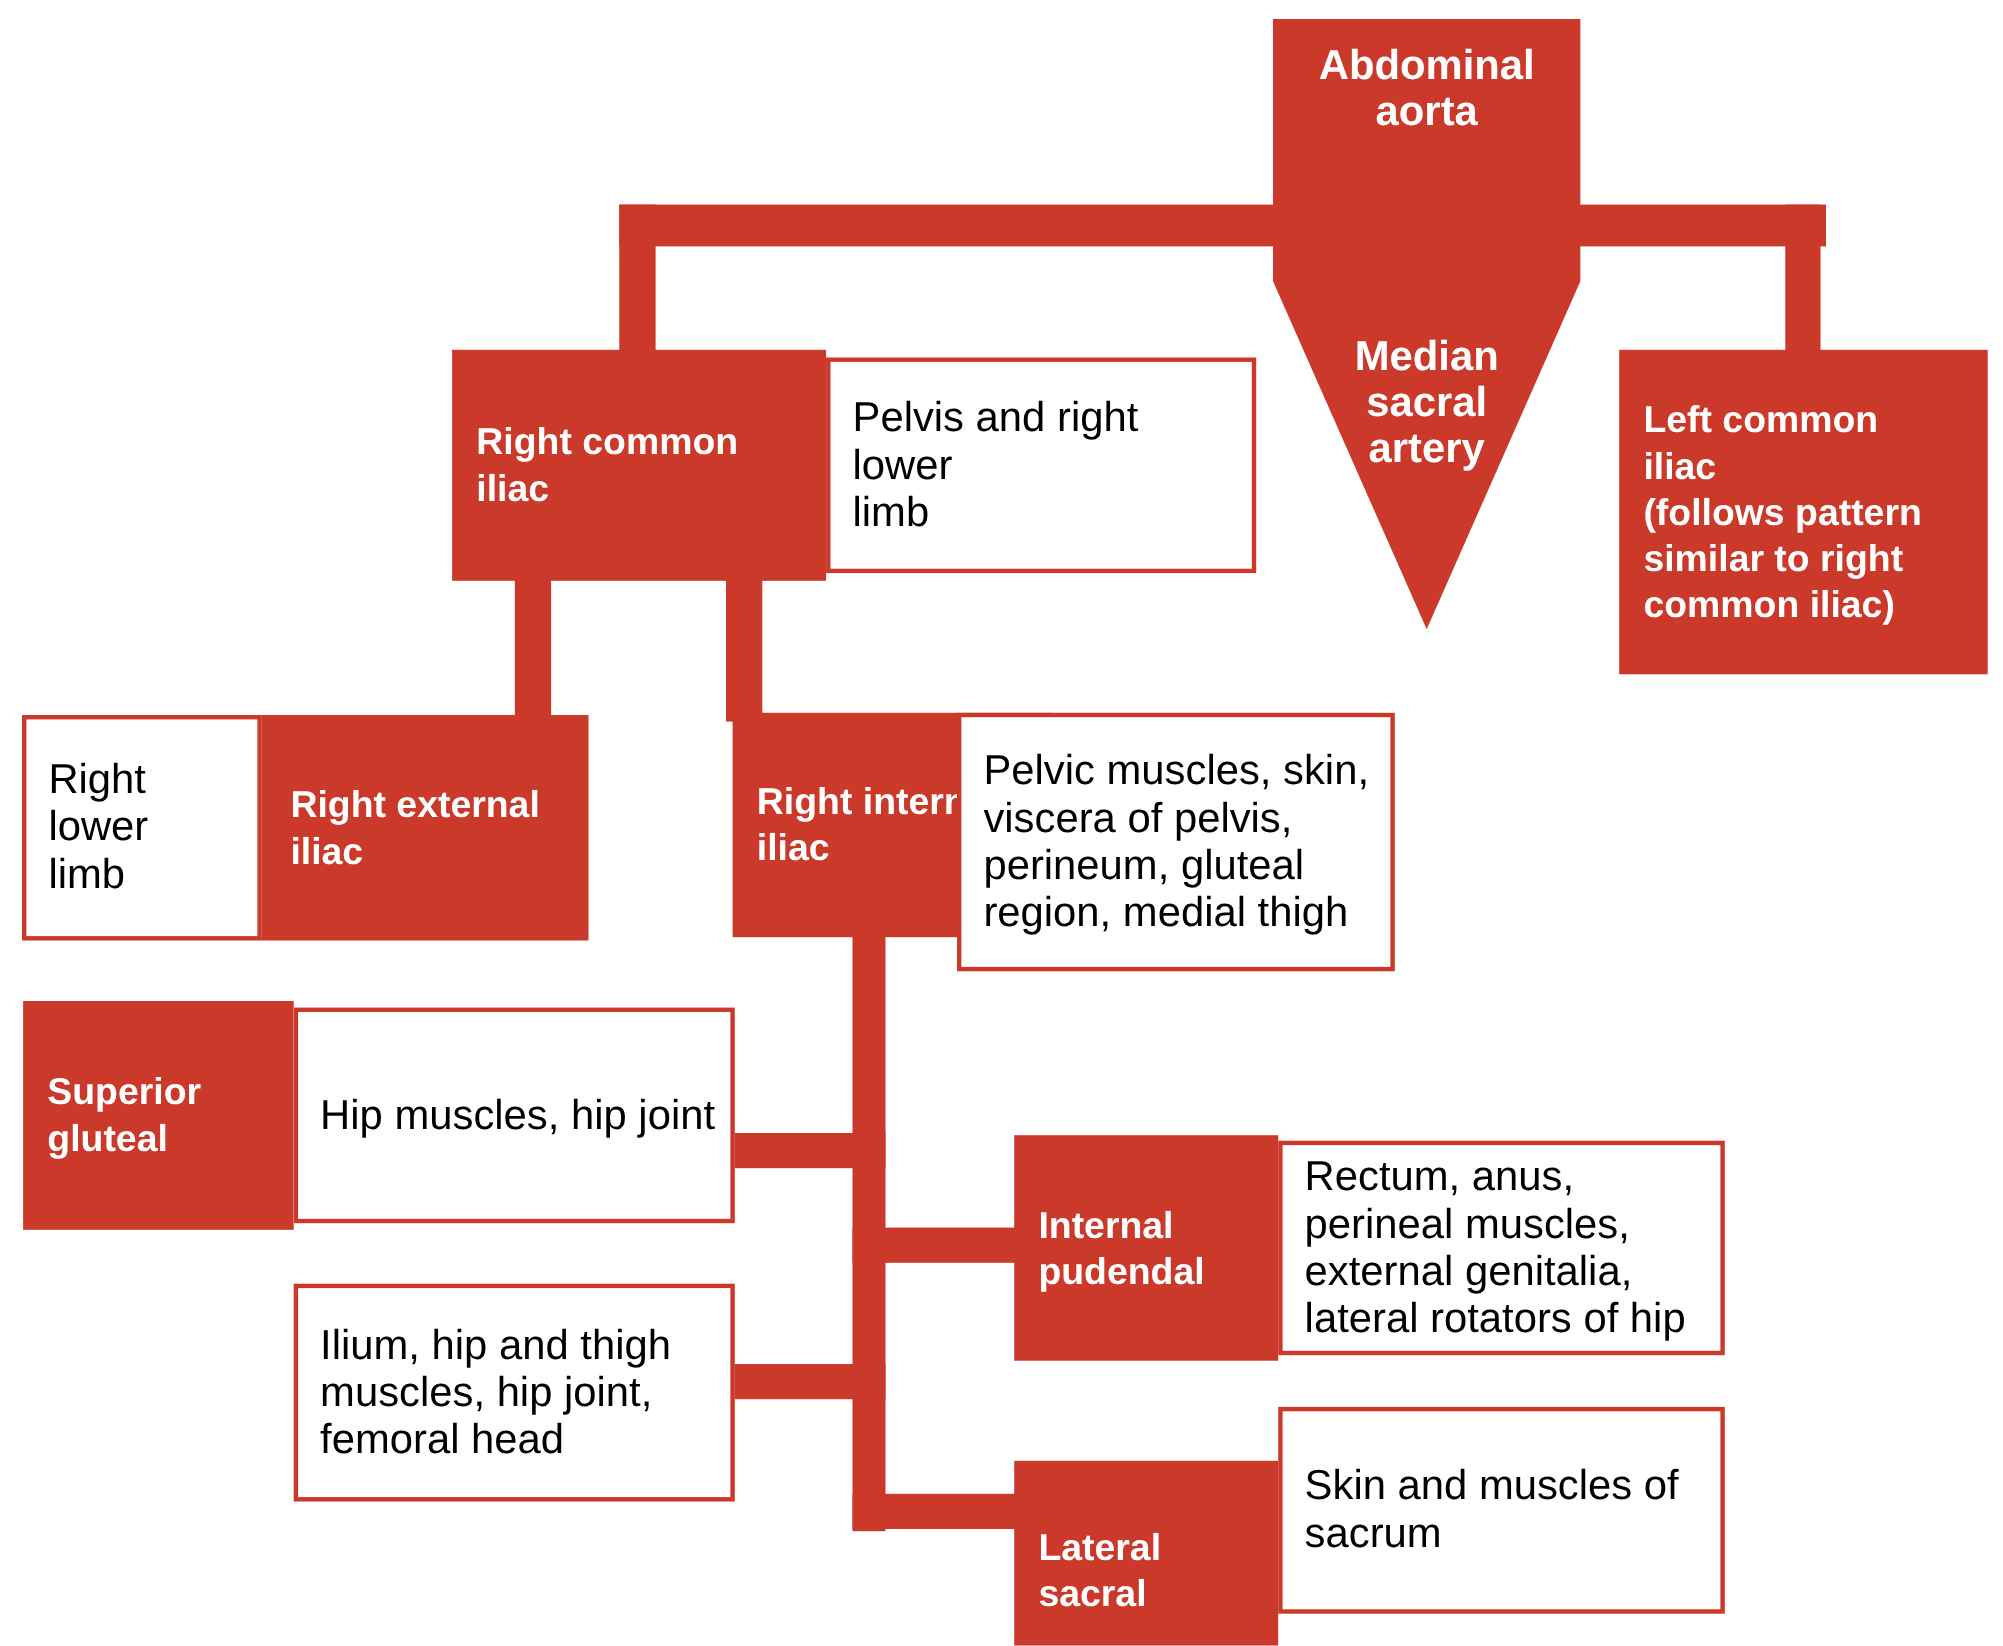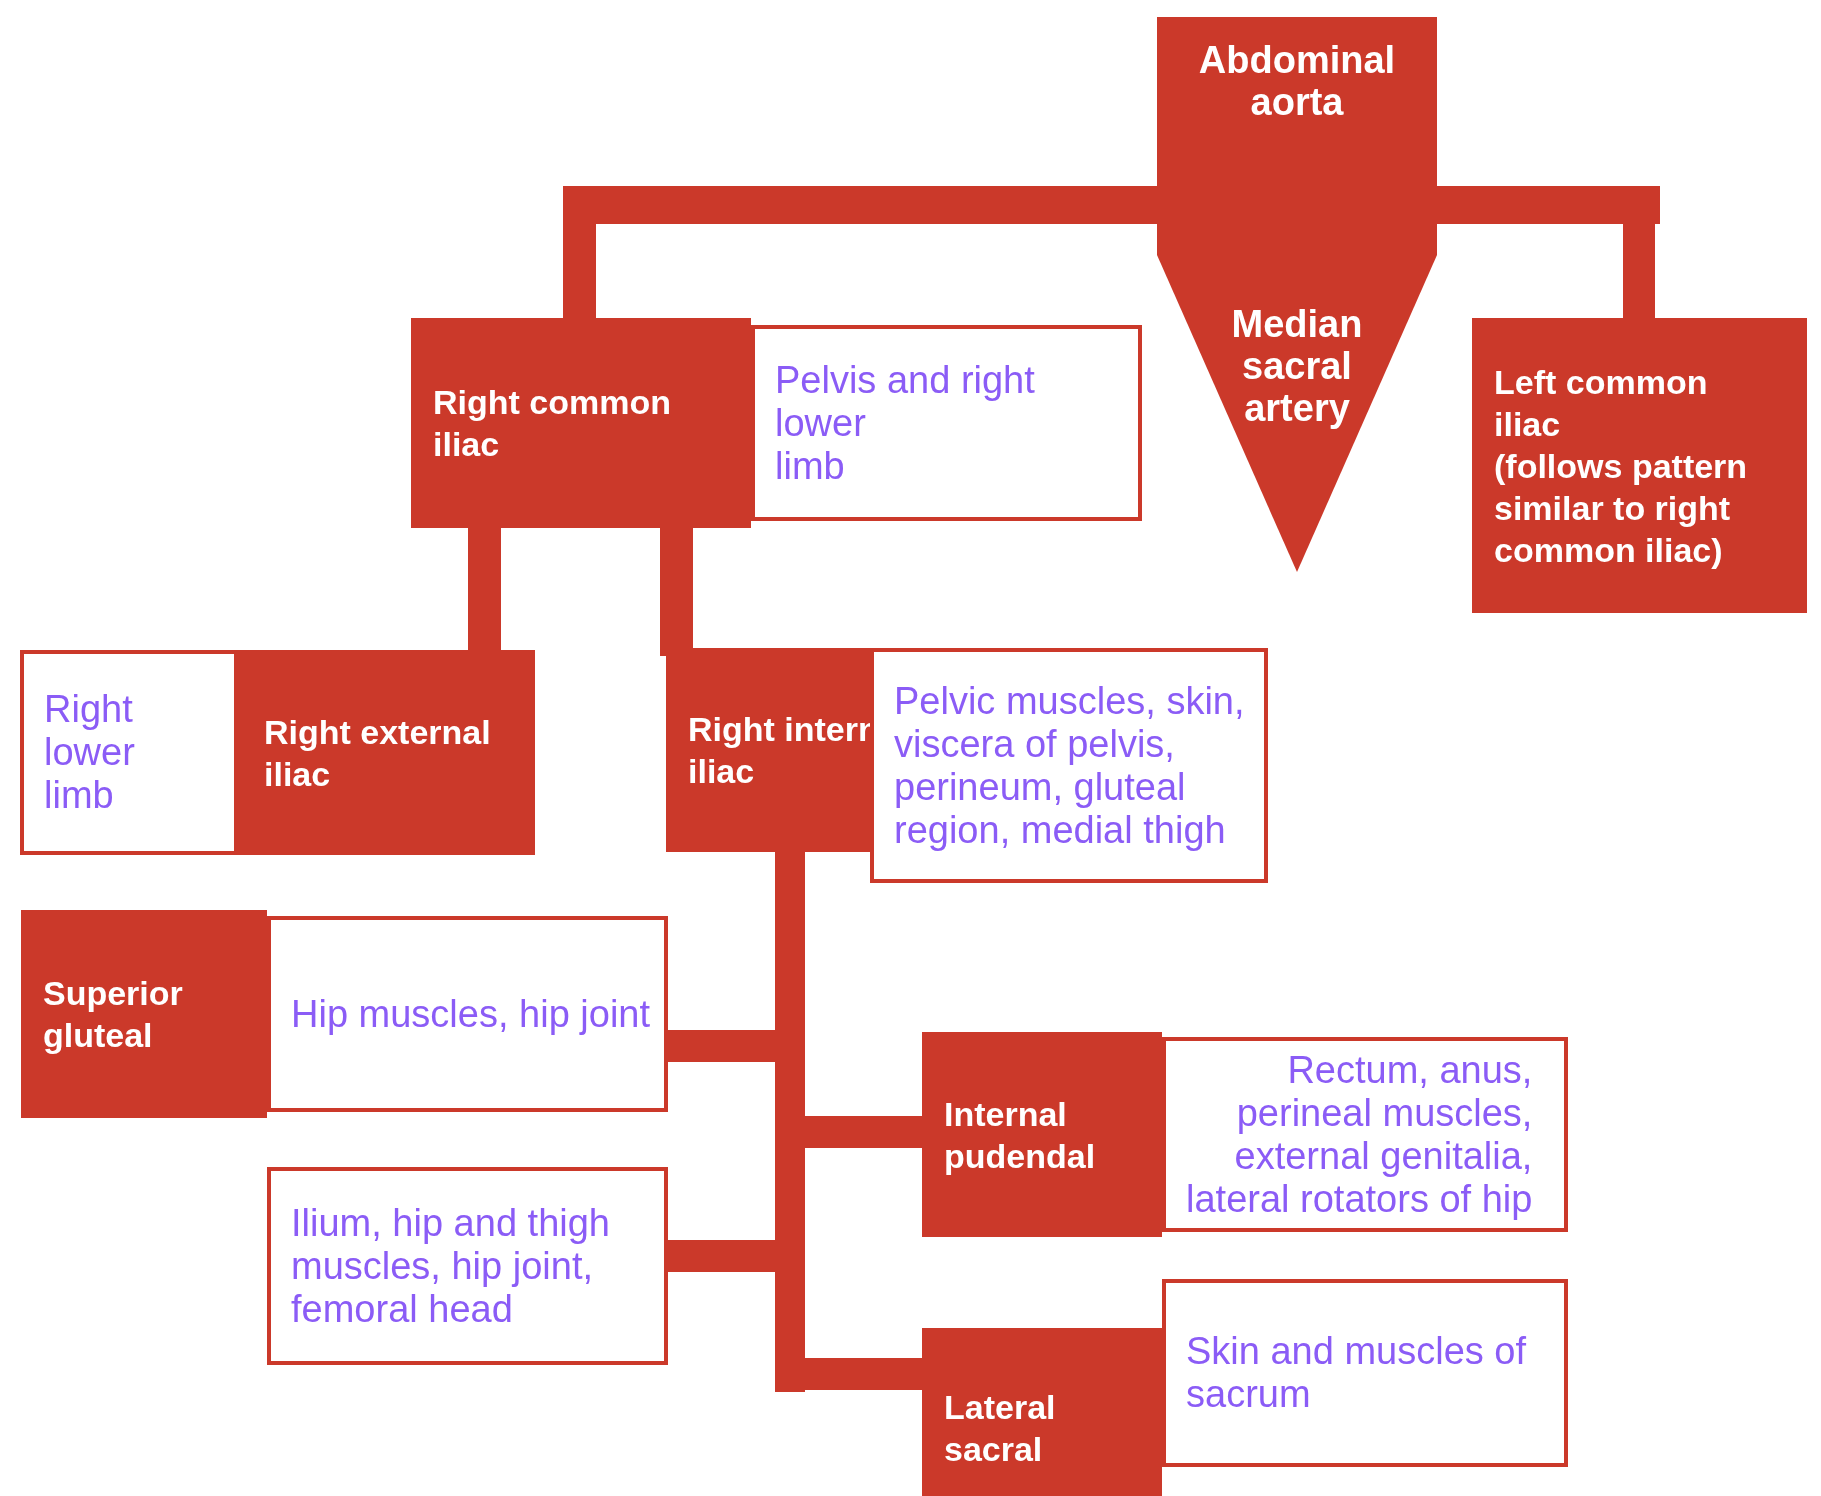--- a/index.html
+++ b/index.html
@@ -33,21 +33,21 @@
     box-sizing:border-box;
     white-space:pre-line;
     z-index:1;
   }
 
   
   .white-box {
     position:absolute;
     background:#ffffff;
     border:4px solid var(--red);
-    color:#8b5cf6;
+    color:#000000;
     font-size:38px;
     line-height:43px;
     display:flex;
     align-items:center;
     padding-left:20px;
     padding-right:6px;
     box-sizing:border-box;
     white-space:pre-line;
     z-index:1;
   }
@@ -120,21 +120,21 @@
   <div class="red-box" style="left:21px; top:910px; width:246px; height:208px;">Superior
 gluteal</div>
   <div class="white-box" style="left:267px; top:916px; width:401px; height:196px;text-align:right;">Hip muscles, hip joint</div>
 
   <div class="white-box" style="left:267px; top:1167px; width:401px; height:198px;">Ilium, hip and thigh
 muscles, hip joint,
 femoral head</div>
 
   <div class="red-box" style="left:922px; top:1032px; width:240px; height:205px;">Internal
 pudendal</div>
-  <div class="white-box" style="left:1162px; top:1037px; width:406px; height:195px;text-align:right;">Rectum, anus,
+  <div class="white-box" style="left:1162px; top:1037px; width:406px; height:195px;">Rectum, anus,
 perineal muscles,
 external genitalia,
 lateral rotators of hip</div>
 
   <div class="red-box" style="left:922px; top:1328px; width:240px; height:200px;">Lateral
 sacral</div>
   <div class="white-box" style="left:1162px; top:1279px; width:406px; height:188px;">Skin and muscles of
 sacrum</div>
 
 </div>

